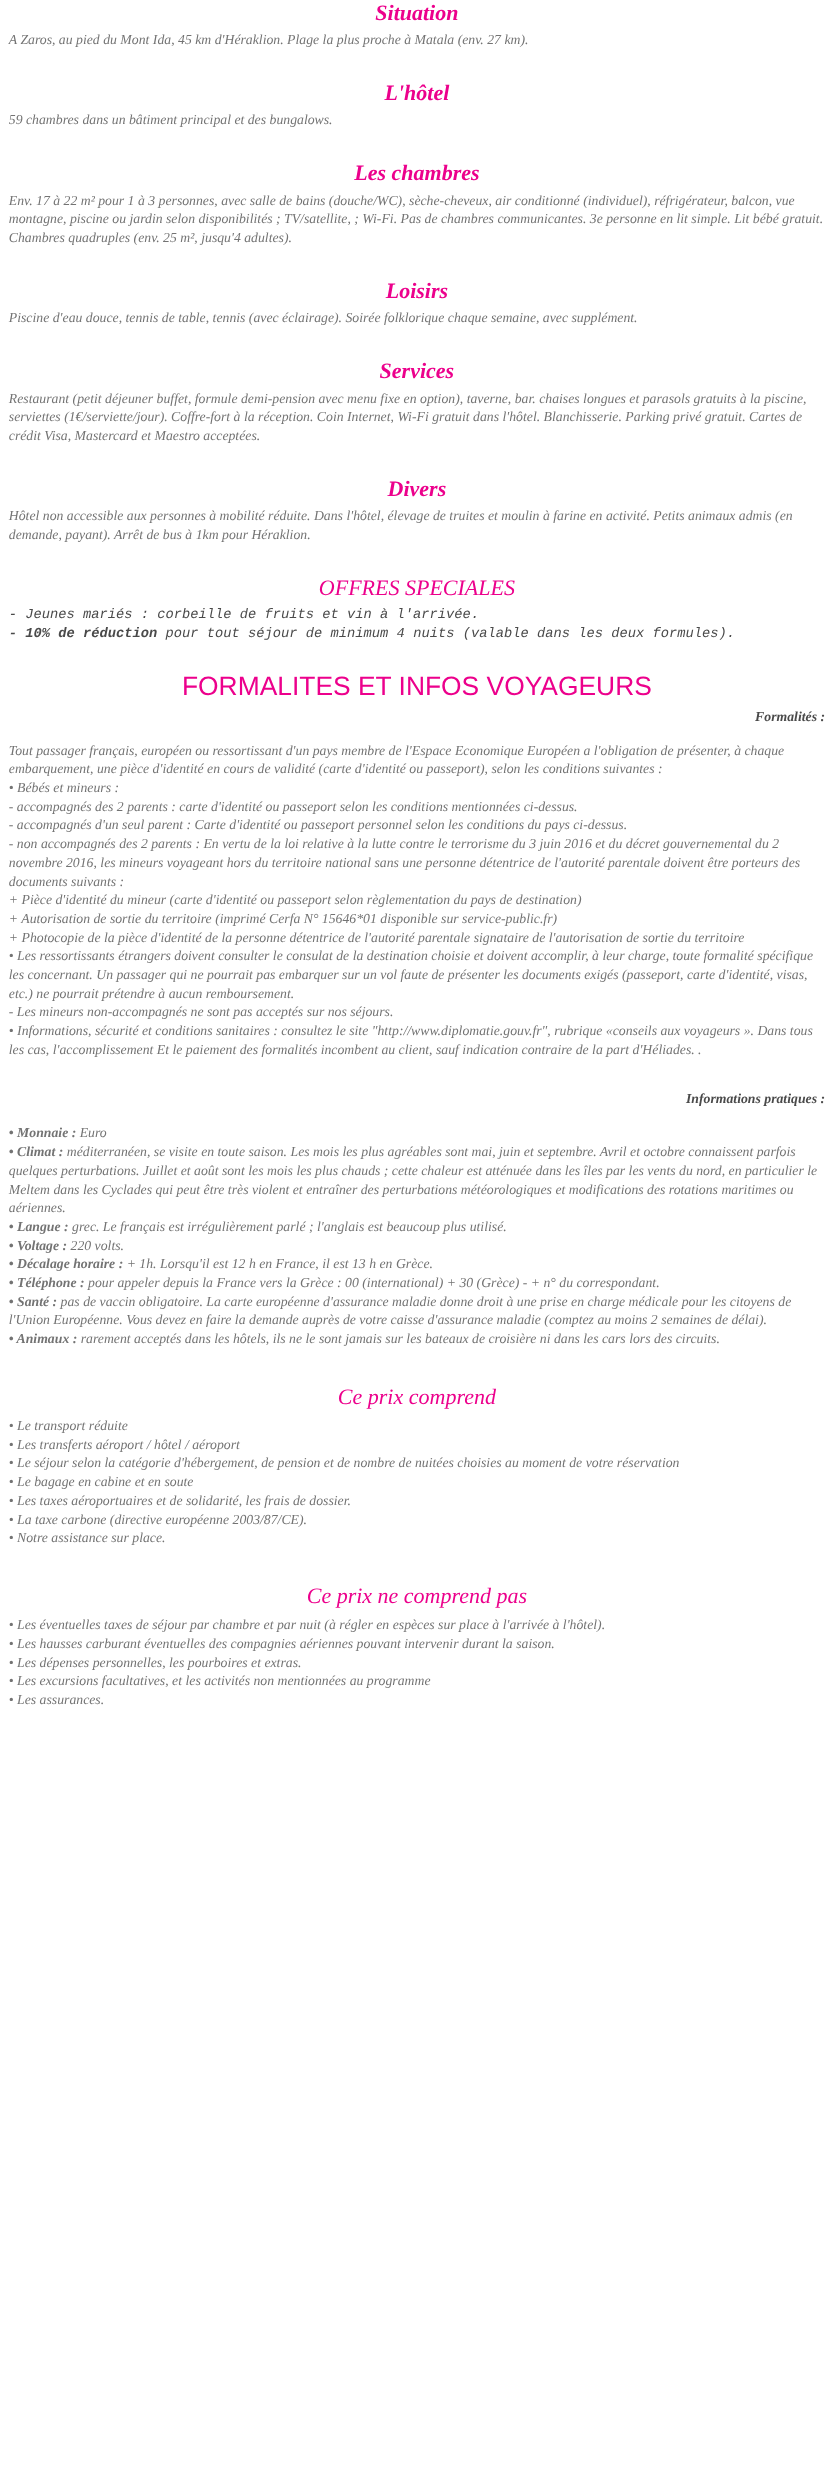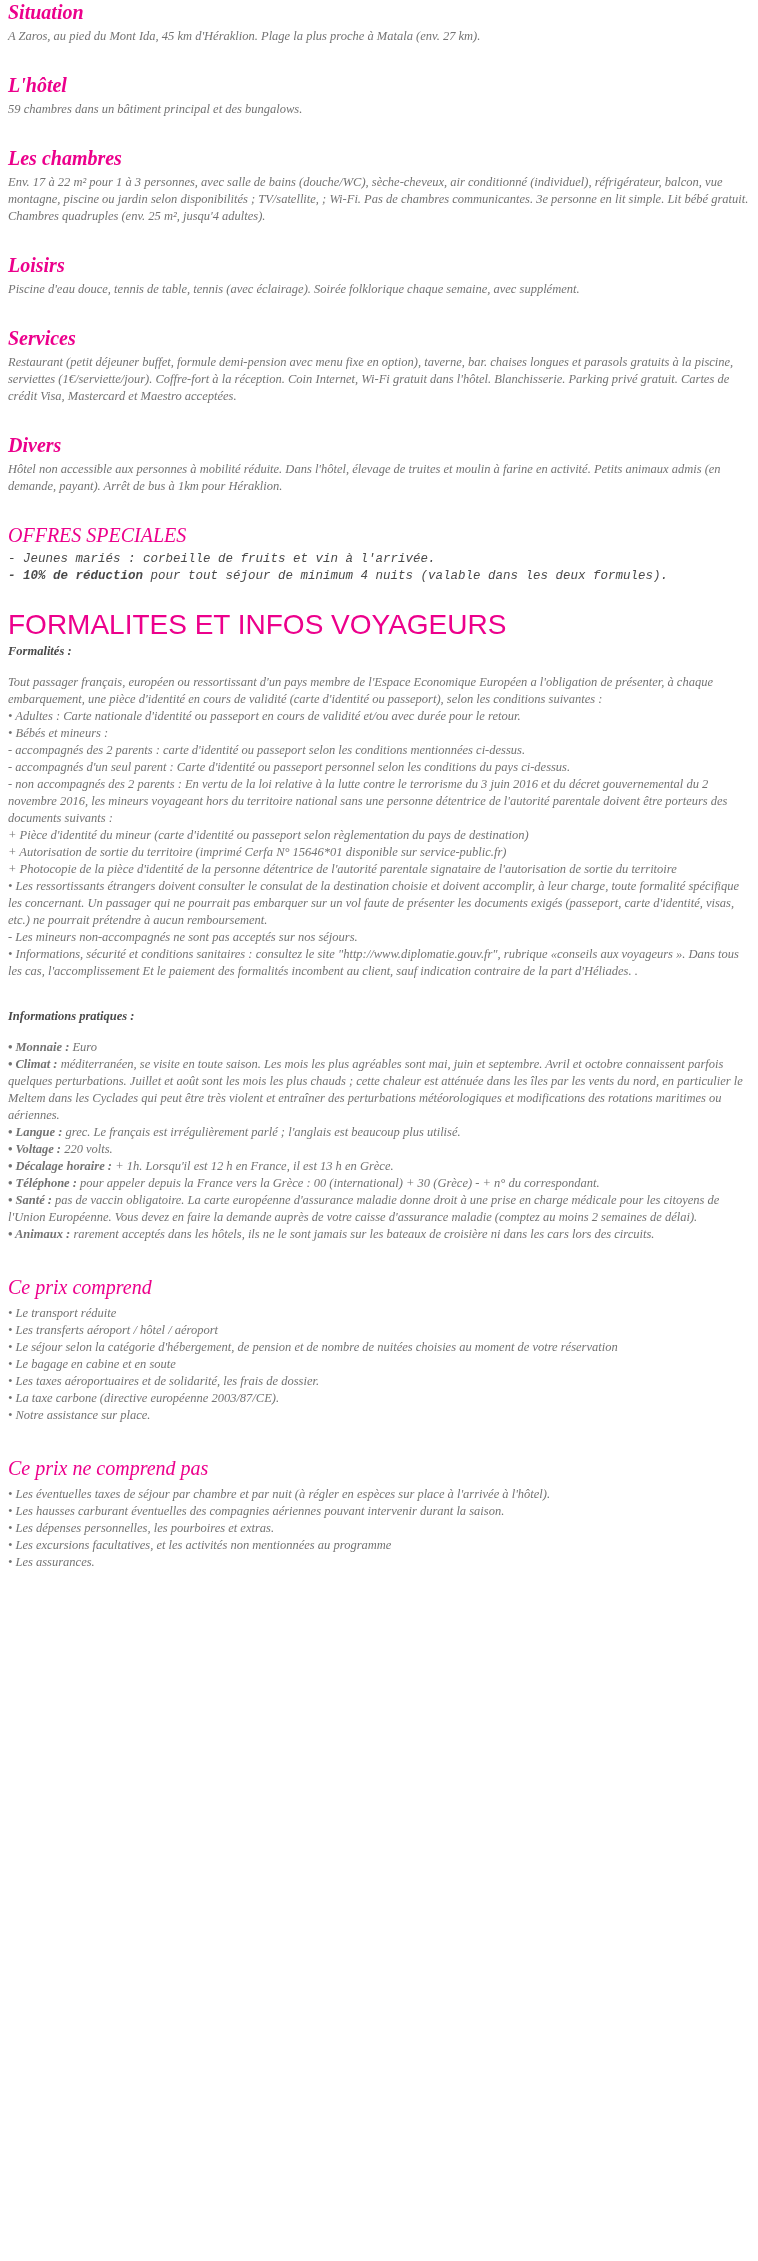--- a/index.html
+++ b/index.html
@@ -19,27 +19,28 @@
   }
   h2.section-title {
     font-family: "Liberation Serif", serif;
     font-style: italic;
     font-weight: bold;
     color: #ec008c;
     font-size: 20px;
     line-height: 24px;
     margin: 0;
     padding: 0;
+    text-align: center;
   }
   h2.section-title.plain-big {
     font-style: normal;
     font-weight: normal;
     font-family: "Liberation Sans", sans-serif;
     color: #ec008c;
-    font-size: 28px;
+    font-size: 24px;
   }
   h2.section-title.serif-plain {
     font-family: "Liberation Serif", serif;
     font-style: italic;
     font-weight: normal;
     color: #ec008c;
     font-size: 20px;
   }
   p.body-text {
     font-family: "Liberation Serif", serif;
@@ -68,20 +69,21 @@
     font-weight: bold;
   }
   .sub-label {
     font-family: "Liberation Serif", serif;
     font-style: italic;
     font-weight: bold;
     font-size: 12.5px;
     line-height: 17px;
     color: #4a4a4a;
     margin: 0;
+    text-align: right;
   }
   .tiny-gap { padding-top: 4px; }
 </style>
 </head>
 <body>
 
 <div class="page">
 
   <div class="block">
     <h2 class="section-title">Situation</h2>
@@ -143,21 +145,20 @@
   <div class="spacer-18"></div>
 
   <div class="block">
     <h2 class="section-title plain-big">FORMALITES ET INFOS VOYAGEURS</h2>
     <div class="spacer-6"></div>
     <p class="sub-label">Formalités :</p>
 
     <div class="spacer-14"></div>
 
     <p class="body-text">Tout passager français, européen ou ressortissant d'un pays membre de l'Espace Economique Européen a l'obligation de présenter, à chaque embarquement, une pièce d'identité en cours de validité (carte d'identité ou passeport), selon les conditions suivantes :</p>
-    <p class="body-text">• Adultes : Carte nationale d'identité ou passeport en cours de validité et/ou avec durée pour le retour.</p>
     <p class="body-text">• Bébés et mineurs :</p>
     <p class="body-text">- accompagnés des 2 parents : carte d'identité ou passeport selon les conditions mentionnées ci-dessus.</p>
     <p class="body-text">- accompagnés d'un seul parent : Carte d'identité ou passeport personnel selon les conditions du pays ci-dessus.</p>
     <p class="body-text">- non accompagnés des 2 parents : En vertu de la loi relative à la lutte contre le terrorisme du 3 juin 2016 et du décret gouvernemental du 2 novembre 2016, les mineurs voyageant hors du territoire national sans une personne détentrice de l'autorité parentale doivent être porteurs des documents suivants :</p>
     <p class="body-text">+ Pièce d'identité du mineur (carte d'identité ou passeport selon règlementation du pays de destination)</p>
     <p class="body-text">+ Autorisation de sortie du territoire (imprimé Cerfa N° 15646*01 disponible sur service-public.fr)</p>
     <p class="body-text">+ Photocopie de la pièce d'identité de la personne détentrice de l'autorité parentale signataire de l'autorisation de sortie du territoire</p>
     <p class="body-text">• Les ressortissants étrangers doivent consulter le consulat de la destination choisie et doivent accomplir, à leur charge, toute formalité spécifique les concernant. Un passager qui ne pourrait pas embarquer sur un vol faute de présenter les documents exigés (passeport, carte d'identité, visas, etc.) ne pourrait prétendre à aucun remboursement.</p>
     <p class="body-text">- Les mineurs non-accompagnés ne sont pas acceptés sur nos séjours.</p>
     <p class="body-text">• Informations, sécurité et conditions sanitaires : consultez le site "http://www.diplomatie.gouv.fr", rubrique «conseils aux voyageurs ». Dans tous les cas, l'accomplissement Et le paiement des formalités incombent au client, sauf indication contraire de la part d'Héliades. .</p>

